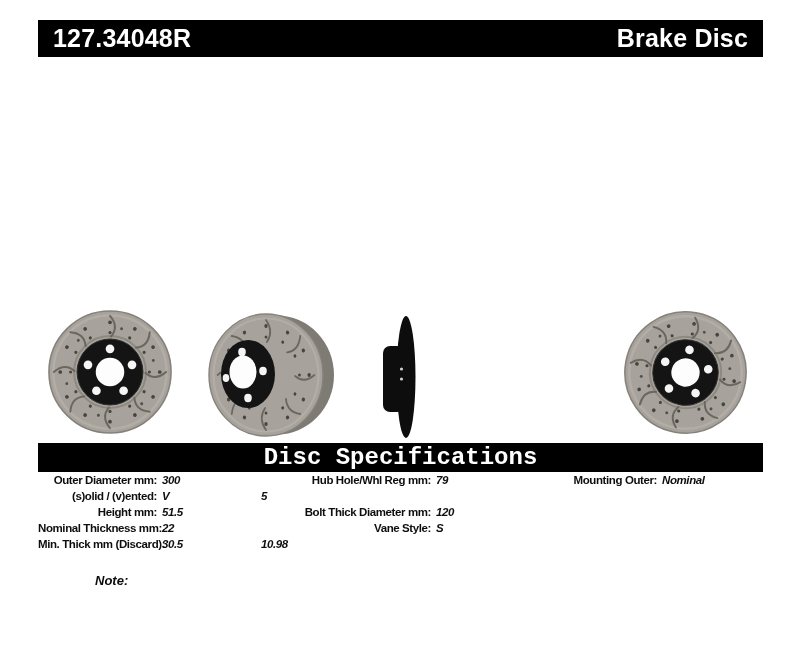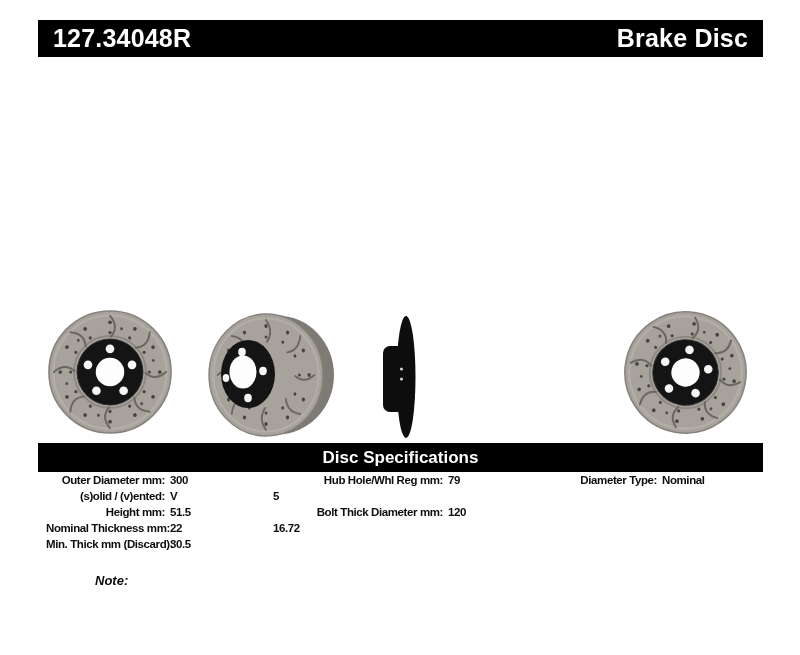--- a/index.html
+++ b/index.html
@@ -9,38 +9,39 @@
   }
   .bar{position:absolute;background:#000000;color:#ffffff;box-sizing:border-box;}
   .header-bar{
     left:38px;top:20px;width:725px;height:37px;
     display:flex;justify-content:space-between;align-items:center;
     padding:12px 15px;font-size:25px;letter-spacing:0.2px;
   }
   .spec-title-bar{
     left:38px;top:443px;width:725px;height:29px;
     display:flex;justify-content:center;align-items:center;
-    font-size:17px;
+    font-size:24px;
+    font-family:Liberation Mono, monospace;
   }
   .figure{position:absolute;}
   .figure svg{display:block;}
   #fig-front-left{left:46px;top:308px;}
   #fig-angled{left:205px;top:312px;}
   #fig-side{left:380px;top:315px;}
   #fig-front-right{left:622px;top:309px;}
   .spec-col{position:absolute;top:472px;font-size:11.5px;letter-spacing:-0.4px;color:#0e0e0e;}
   .spec-row{display:flex;height:16px;line-height:16px;white-space:nowrap;}
   .spec-label{display:inline-block;text-align:right;}
-  .col-left{left:38px;margin-left:8px;}
+  .col-left{left:38px;}
   .col-left .spec-label{width:119px;}
-  .col-mid{left:268px;}
+  .col-mid{left:256px;}
   .col-mid .spec-label{width:175px;}
   .col-right{left:535px;}
   .col-right .spec-label{width:122px;}
-  .spec-value{margin-left:5px;}
+  .spec-value{margin-left:5px;font-style:italic;}
   .note{position:absolute;left:95px;top:573px;font-size:13px;color:#0e0e0e;font-style:italic;}
   .hidden-defs{position:absolute;width:0;height:0;overflow:hidden;}
 </style>
 </head>
 <body>
 
 <svg class="hidden-defs" xmlns="http://www.w3.org/2000/svg" aria-hidden="true">
   <defs>
     <g id="dotcol" fill="#474540">
       <circle cx="65" cy="14.5" r="1.9"></circle>
@@ -196,26 +197,30 @@
       <span class="spec-value">79</span>
     </div>
     <div class="spec-row">
       <span class="spec-value">5</span>
     </div>
     <div class="spec-row">
       <span class="spec-label">Bolt Thick Diameter mm:</span>
       <span class="spec-value">120</span>
     </div>
     <div class="spec-row">
-      <span class="spec-value">16.72</span>
+      <span class="spec-label">Vane Style:</span>
+      <span class="spec-value">S</span>
+    </div>
+    <div class="spec-row">
+      <span class="spec-value">10.98</span>
     </div>
   </div>
 
   <div class="spec-col col-right">
     <div class="spec-row">
-      <span class="spec-label">Diameter Type:</span>
+      <span class="spec-label">Mounting Outer:</span>
       <span class="spec-value">Nominal</span>
     </div>
   </div>
 
   <div class="note">Note:</div>
 
 </div>
 
 </body></html>

